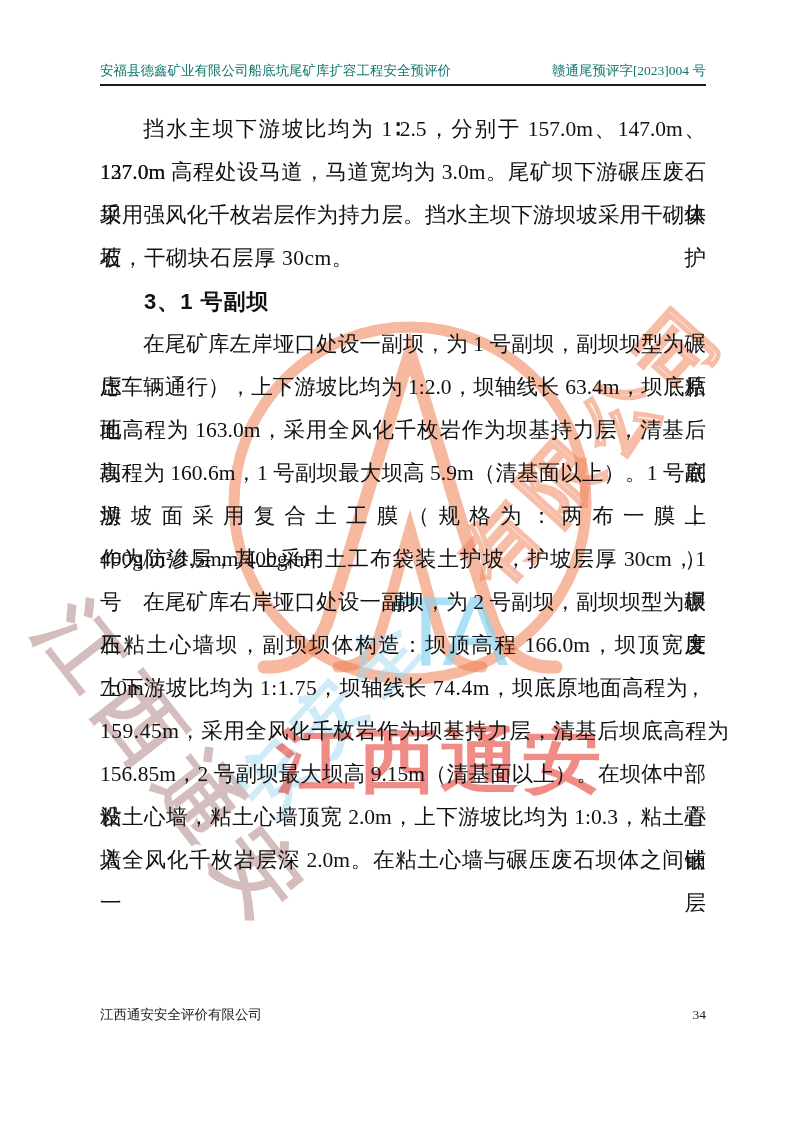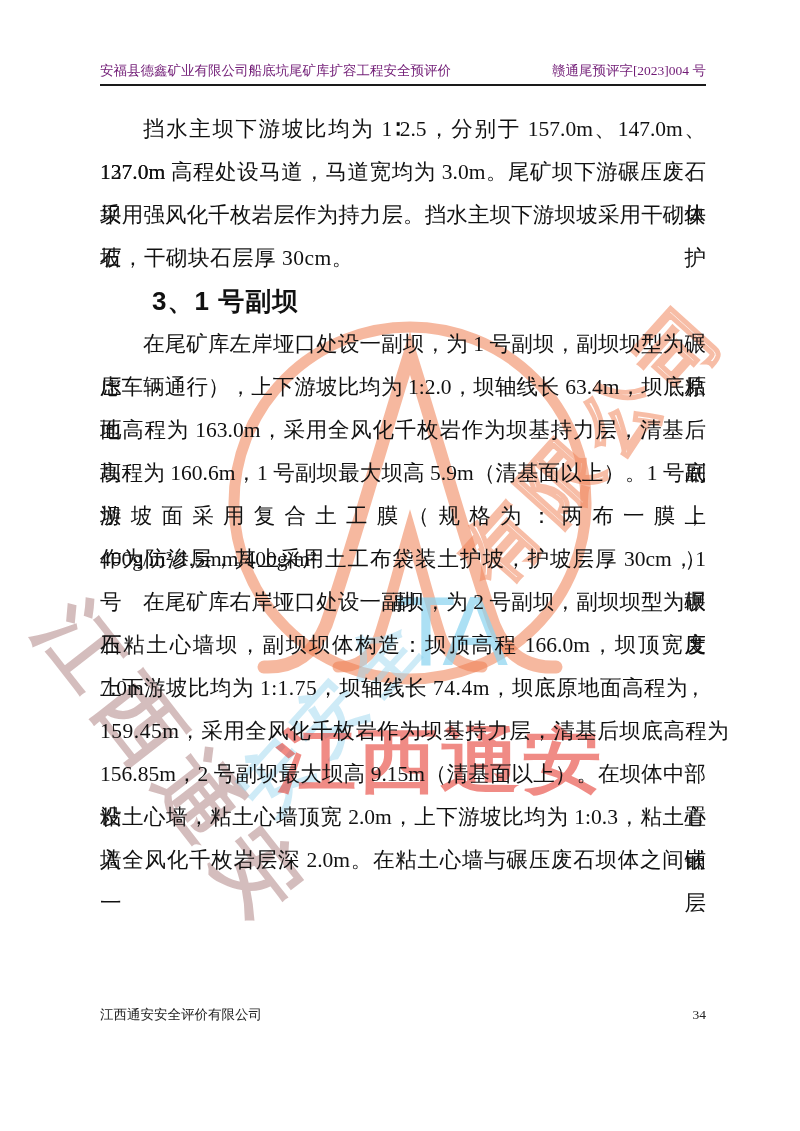--- a/index.html
+++ b/index.html
@@ -8,21 +8,21 @@
     background:#ffffff; overflow:hidden;
     outline:1px solid #e6e6e6;
     font-family:"Liberation Serif", serif;
     color:#111;
   }
   
   .header {
     position:absolute; left:100px; top:48px; width:606px; height:32px;
     display:flex; justify-content:space-between; align-items:flex-end;
     border-bottom:2px solid #1a1a1a; padding-bottom:4px;
-    font-size:13.5px; color:#701a75; z-index:2;
+    font-size:13.5px; color:#0f766e; z-index:2;
   }
   .footer {
     position:absolute; left:100px; top:1006px; width:606px;
     display:flex; justify-content:space-between; align-items:center;
     font-size:13.5px; color:#222; z-index:2;gap:27px;
   }
   
   .body-text {
     position:absolute; left:100px; top:108px; width:606px; z-index:1;
   }
@@ -33,21 +33,21 @@
   .j {
     white-space:normal;
     text-align:justify; text-align-last:justify;
     text-justify:inter-character;
     letter-spacing:0;
   }
   .first { text-indent:2em; }
   .hd {
     font-weight:bold; text-indent:2em;
     font-family:"Liberation Sans", sans-serif;
-    font-size:26px; letter-spacing:1px;
+    font-size:22px; letter-spacing:1px;
   }
   
   .wm { position:absolute; z-index:0; pointer-events:none; }
   .wm-red {
     left:276px; top:726px; width:340px;
     font-family:"Liberation Sans", sans-serif; font-weight:bold;
     font-size:80px; line-height:1; letter-spacing:2px;
     color:rgba(230,55,45,0.58); transform:scaleY(0.88); transform-origin:left top;
     white-space:nowrap;
   }

